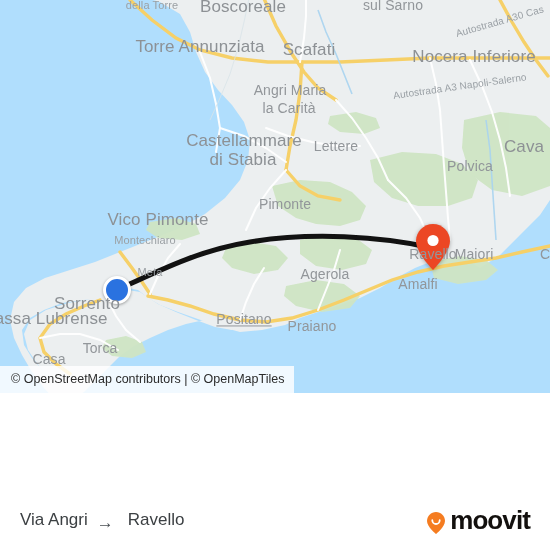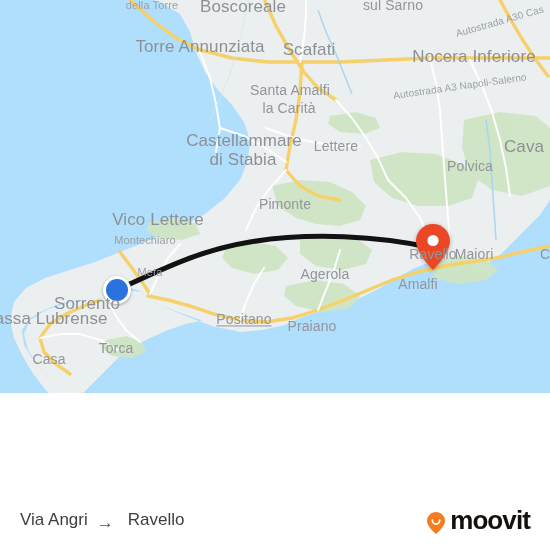--- a/index.html
+++ b/index.html
@@ -286,50 +286,51 @@
       <circle cx="17" cy="16.5" r="5.6" fill="#ffffff"></circle>
     </svg>
 
     <div id="place-labels">
         <div class="label sm" style="left: 152px; top: 6px;">della Torre</div>
         <div class="label lg" style="left: 243px; top: 7px;">Boscoreale</div>
         <div class="label md" style="left: 393px; top: 6px;">sul Sarno</div>
         <div class="label lg" style="left: 200px; top: 47px;">Torre Annunziata</div>
         <div class="label lg" style="left: 309px; top: 50px;">Scafati</div>
         <div class="label lg" style="left: 474px; top: 57px;">Nocera Inferiore</div>
-        <div class="label md" style="left: 290px; top: 91px;">Santa Amalfi</div>
+        <div class="label md" style="left: 290px; top: 91px;">Angri Maria</div>
         <div class="label md" style="left: 289px; top: 109px;">la Carità</div>
         <div class="label lg" style="left: 244px; top: 141px;">Castellammare</div>
         <div class="label lg" style="left: 243px; top: 160px;">di Stabia</div>
         <div class="label md" style="left: 336px; top: 147px;">Lettere</div>
         <div class="label md" style="left: 470px; top: 167px;">Polvica</div>
         <div class="label lg" style="left: 524px; top: 147px;">Cava</div>
         <div class="label md" style="left: 285px; top: 205px;">Pimonte</div>
-        <div class="label lg" style="left: 158px; top: 220px;">Vico Lettere</div>
+        <div class="label lg" style="left: 158px; top: 220px;">Vico Pimonte</div>
         <div class="label sm" style="left: 145px; top: 241px;">Montechiaro</div>
         <div class="label md" style="left: 433px; top: 255px;">Ravello</div>
         <div class="label md" style="left: 474px; top: 255px;">Maiori</div>
         <div class="label sm" style="left: 150px; top: 273px;">Meta</div>
         <div class="label lg" style="left: 87px; top: 304px;">Sorrento</div>
         <div class="label md" style="left: 325px; top: 275px;">Agerola</div>
         <div class="label md" style="left: 244px; top: 320px; text-decoration: underline;">Positano</div>
         <div class="label md" style="left: 418px; top: 285px;">Amalfi</div>
         <div class="label lg" style="left: 44px; top: 319px;">Massa Lubrense</div>
         <div class="label md" style="left: 312px; top: 327px;">Praiano</div>
-        <div class="label md" style="left: 116px; top: 349px;">Torca</div>
+        <div class="label md" style="left: 100px; top: 349px;">Torca</div>
         <div class="label md" style="left: 49px; top: 360px;">Casa</div>
         <div class="label md" style="left: 545px; top: 255px;">C</div>
       </div>
 
     <div id="road-labels">
         <div class="label road" style="left: 500px; top: 22px; transform: translate(-50%, -50%) rotate(-16deg);">Autostrada A30 Cas</div>
         <div class="label road" style="left: 460px; top: 87px; transform: translate(-50%, -50%) rotate(-8deg);">Autostrada A3 Napoli-Salerno</div>
       </div>
 
 
+    <div class="attribution">© OpenStreetMap contributors | © OpenMapTiles</div>
   </div>
 
   <div class="footer">
     <div class="route-title">
       <span>Via Angri</span>
       <span class="arrow-icon">→</span>
       <span>Ravello</span>
     </div>
     <div class="brand">
       <svg width="26" height="26" viewBox="0 0 26 26">

